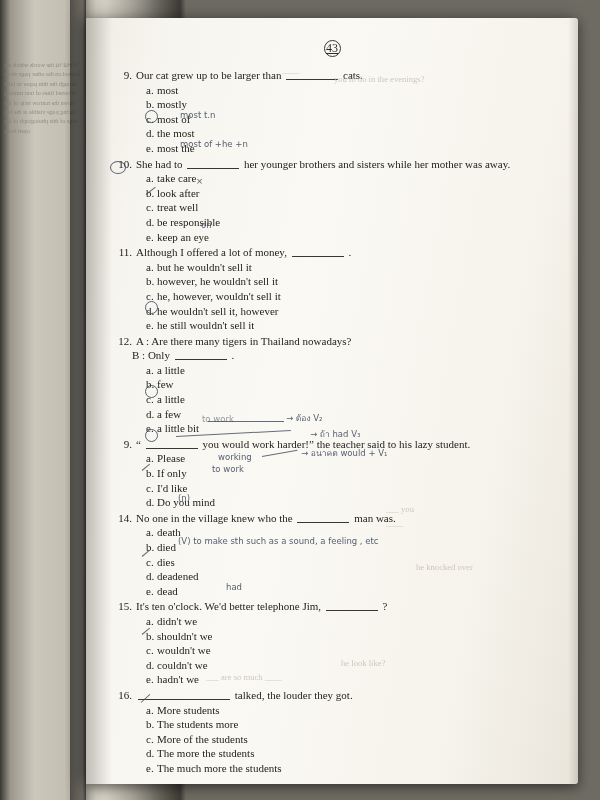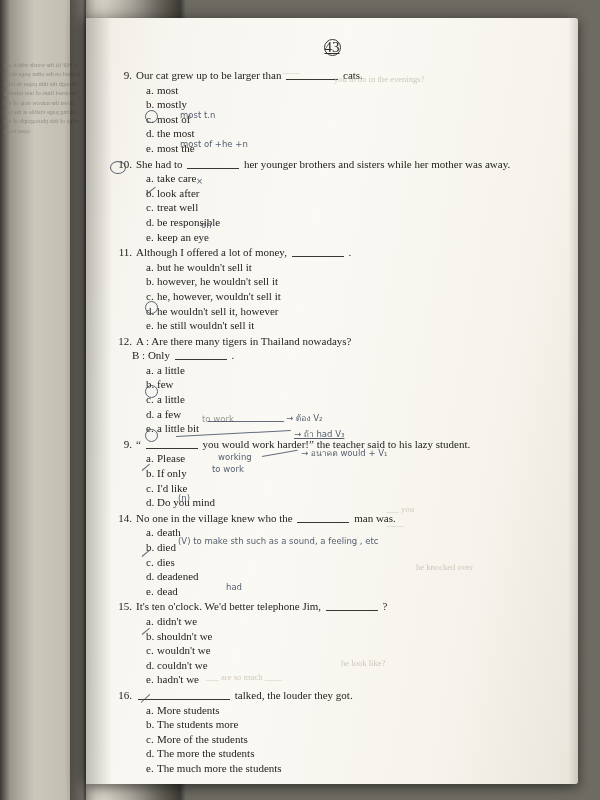--- a/index.html
+++ b/index.html
@@ -45,21 +45,21 @@
   }
   .sheet:before{
     content:"";position:absolute;left:0;top:0;width:26px;height:100%;
     background:linear-gradient(90deg,rgba(60,55,46,.30),rgba(0,0,0,0));
   }
   .page-num{
     position:absolute;left:0;right:0;top:20px;text-align:center;
   }
   .page-num span{
     display:inline-block;border:1px solid #3a3733;border-radius:50%;
-    width:15px;height:15px;line-height:14px;font-size:15px;color:#2e2b27;
+    width:15px;height:15px;line-height:14px;font-size:12px;color:#2e2b27;
     font-family:"Liberation Serif", serif;
     text-decoration:underline;
   }
   .content{
     position:absolute;left:26px;top:50px;right:22px;
     color:#25231f;font-size:11px;line-height:14.6px;
   }
   .q{position:relative;margin:0 0 1px 0;}
   .q-head{display:flex;align-items:flex-start;}
   .q-num{width:20px;text-align:right;padding-right:4px;flex:0 0 20px;}
@@ -263,21 +263,21 @@
       <div class="hw" style="left:110px;top:158px;">×</div>
       <div class="strike" style="left:60px;top:176px;width:12px;transform:rotate(-38deg);"></div>
       <div class="hw" style="left:115px;top:202px;">on</div>
       <div class="circ" style="left:59px;top:283px;width:11px;height:11px;"></div>
       <div class="circ" style="left:59px;top:367px;width:11px;height:11px;"></div>
 
       <div class="circ" style="left:59px;top:411px;width:11px;height:11px;"></div>
       <div class="hw pencil" style="left:116px;top:396px;">to work</div>
       <div class="hw" style="left:200px;top:395px;">→ ต้อง V₂</div>
       <div class="strike" style="left:122px;top:403px;width:76px;"></div>
-      <div class="hw" style="left:208px;top:411px;text-decoration:underline;">→ ถ้า had V₃</div>
+      <div class="hw" style="left:224px;top:411px;">→ ถ้า had V₃</div>
       <div class="strike" style="left:90px;top:418px;width:115px;transform:rotate(-3deg);"></div>
       <div class="hw" style="left:132px;top:434px;">working</div>
       <div class="hw" style="left:215px;top:430px;">→ อนาคต would + V₁</div>
       <div class="strike" style="left:176px;top:438px;width:36px;transform:rotate(-10deg);"></div>
       <div class="hw" style="left:126px;top:446px;">to work</div>
       <div class="strike" style="left:56px;top:452px;width:10px;transform:rotate(-40deg);"></div>
 
       <div class="hw" style="left:92px;top:475px;">(n)</div>
       <div class="hw" style="left:92px;top:518px;">(V)  to make sth such as a sound, a feeling , etc</div>
       <div class="strike" style="left:56px;top:538px;width:10px;transform:rotate(-40deg);"></div>

